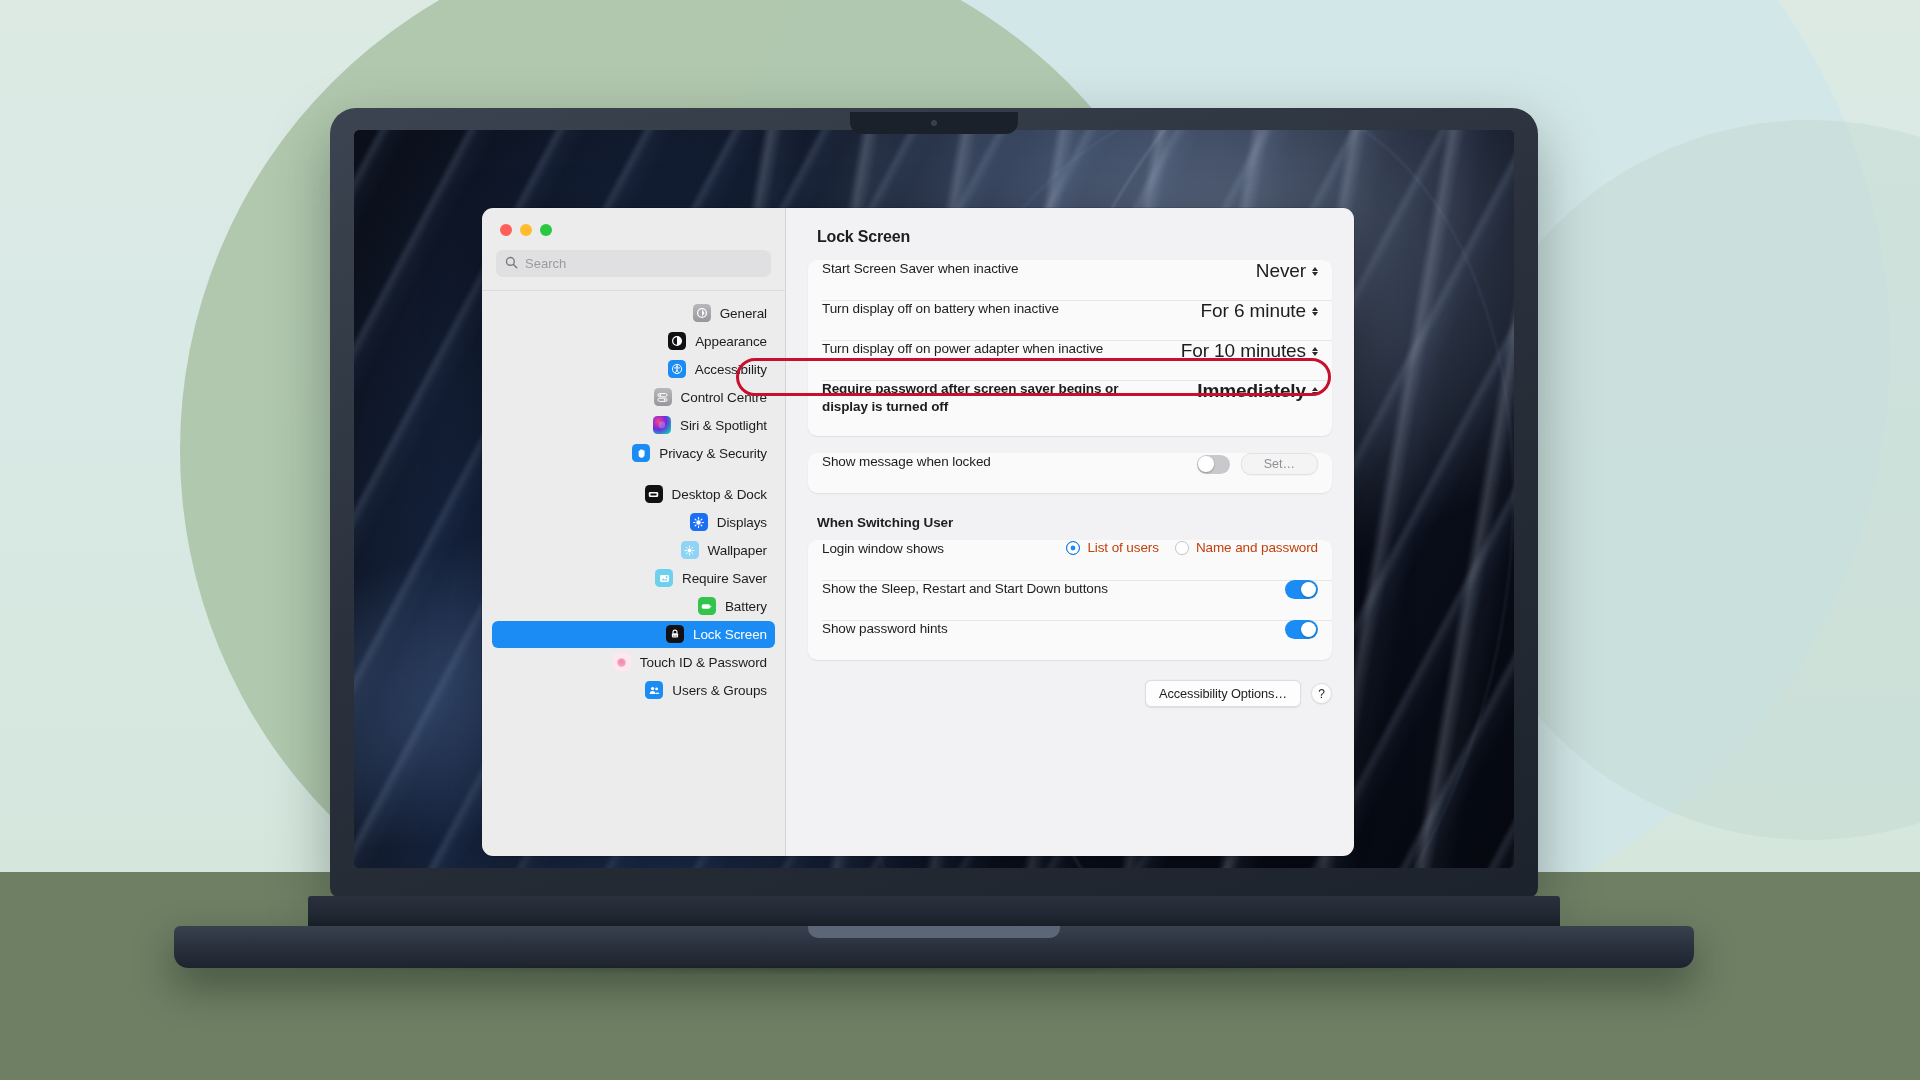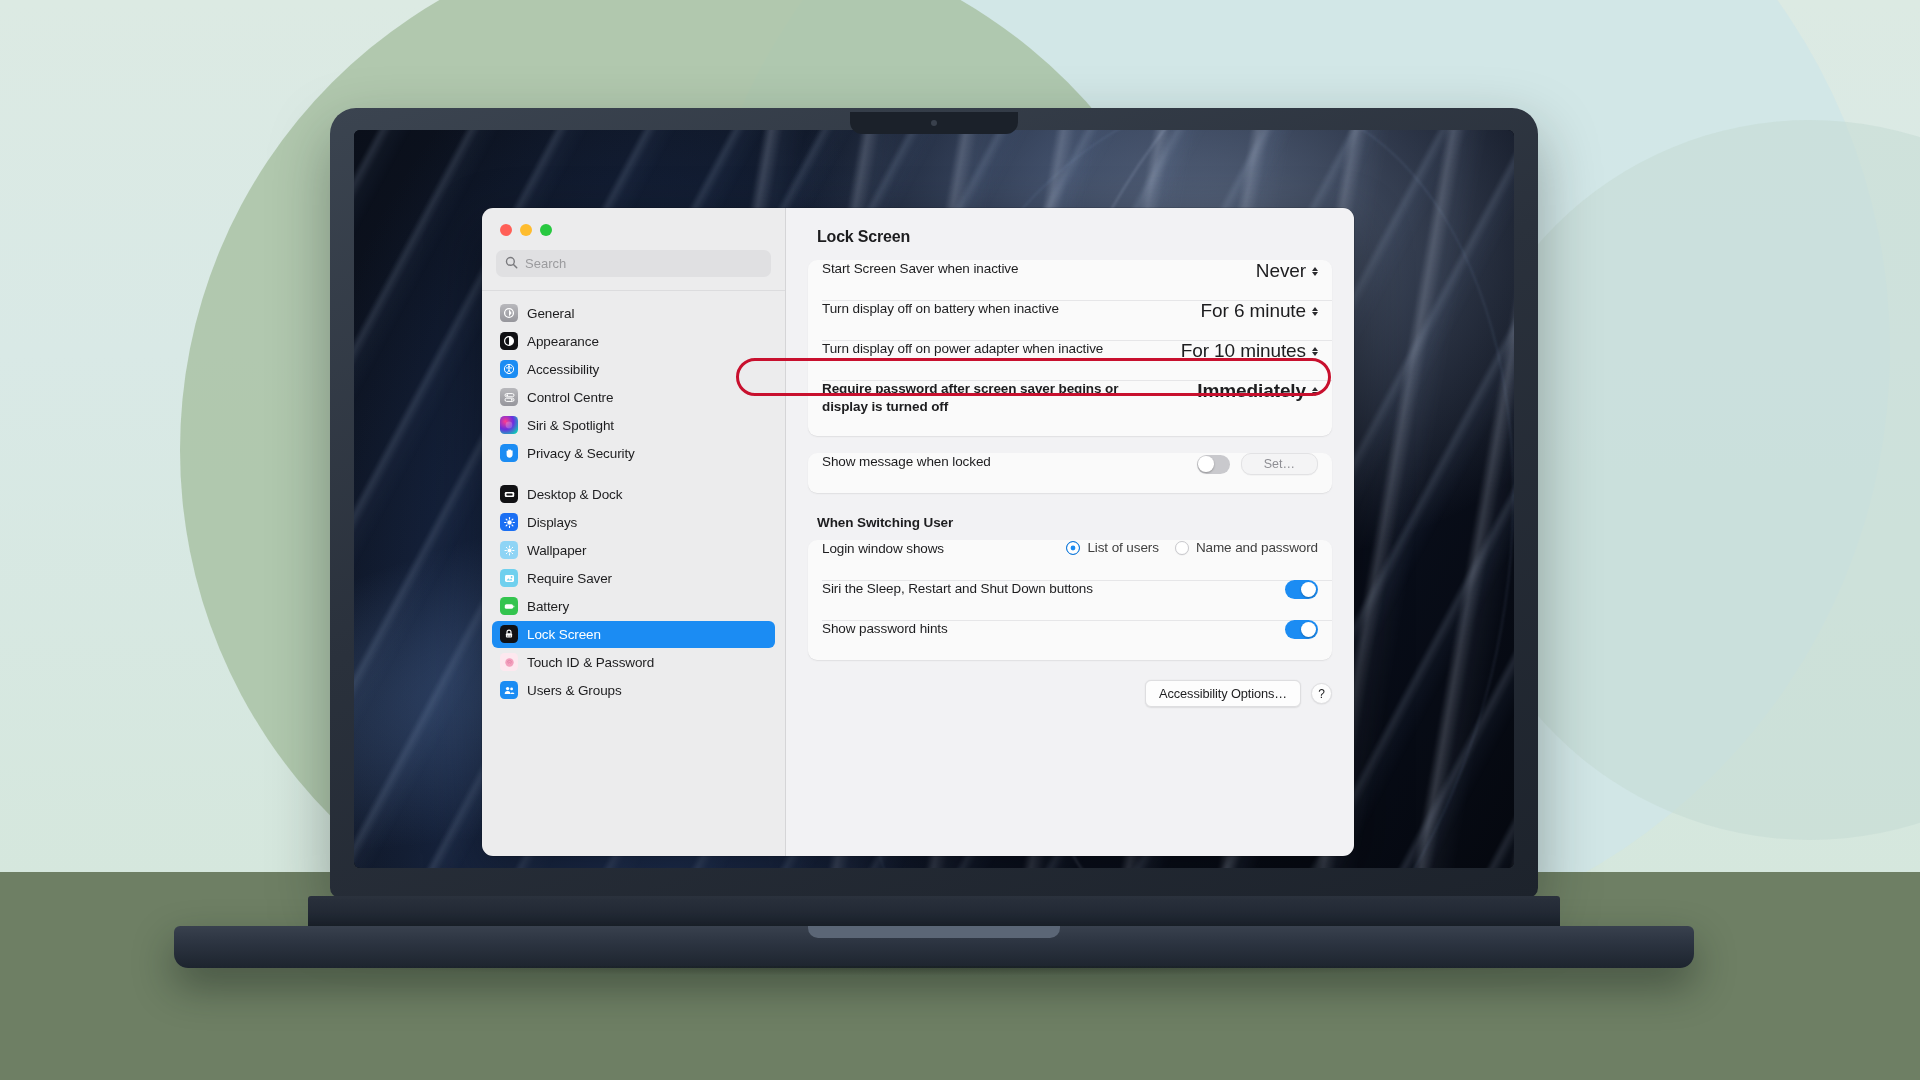--- a/index.html
+++ b/index.html
@@ -92,21 +92,21 @@
   .search{height:27px;background:#e0e0e2;border-radius:7px;display:flex;align-items:center;
     gap:7px;padding:0 9px;}
   .search svg{flex:0 0 auto;}
   .search-ph{font-size:13px;color:#9b9b9e;}
 
   .divider{height:.5px;background:#dcdcde;margin:13px 0 0 0;}
 
   .nav{padding:9px 10px 0 10px;overflow:hidden;flex:1;}
   .nav-gap{height:13px;}
   .item{display:flex;align-items:center;gap:9px;height:27px;padding:0 8px;border-radius:6px;
-    margin-bottom:1px;}
+    margin-bottom:1px;justify-content:flex-end;}
   .item.sel{background:#1b8cf3;}
   .item-label{font-size:13.5px;color:#1d1d1f;letter-spacing:-.1px;white-space:nowrap;}
   .item.sel .item-label{color:#fff;}
   .ico{width:18px;height:18px;border-radius:4.5px;flex:0 0 auto;
     display:flex;align-items:center;justify-content:center;}
   .ico svg{display:block;}
 
   
   .main{flex:1;background:#f2f2f4;position:relative;padding:0 22px;overflow:hidden;}
   .pane-title{font-size:16px;font-weight:bold;color:#1d1d1f;padding:20px 0 14px 9px;
@@ -137,21 +137,21 @@
   .toggle.on .knob{right:1.6px;}
   .toggle.off .knob{left:1.6px;}
 
   .btn-set{font-size:12.5px;color:#8e8e93;background:#f4f4f5;border:.5px solid #e2e2e4;
     border-radius:10px;padding:3px 22px;box-shadow:0 .5px 1px rgba(0,0,0,.06);}
 
   .section-head{font-size:13.5px;font-weight:bold;color:#1d1d1f;padding:22px 0 10px 9px;
     letter-spacing:-.1px;}
 
   .radios{display:flex;align-items:center;gap:16px;}
-  .radio{display:flex;align-items:center;gap:7px;font-size:13.5px;color:#404040;letter-spacing:-.1px;}
+  .radio{display:flex;align-items:center;gap:7px;font-size:13.5px;color:#c2410c;letter-spacing:-.1px;}
   .dot{width:14px;height:14px;border-radius:50%;flex:0 0 auto;}
   .dot.on{background:#1b8cf3;border:.5px solid #1478d6;
     box-shadow:inset 0 0 0 3.6px #fff;}
   .dot.off{background:#fff;border:.5px solid #c9c9cd;box-shadow:0 .5px 1px rgba(0,0,0,.07);}
 
   .footer{display:flex;align-items:center;justify-content:flex-end;gap:10px;padding:20px 0 0 0;}
   .btn-acc{font-size:12.8px;color:#1d1d1f;background:#fdfdfd;border:.5px solid #dedee0;
     border-radius:6px;padding:5px 13px;box-shadow:0 .5px 1.5px rgba(0,0,0,.09);letter-spacing:-.1px;}
   .btn-help{width:21px;height:21px;border-radius:50%;background:#fdfdfd;border:.5px solid #dedee0;
     display:flex;align-items:center;justify-content:center;font-size:12px;color:#1d1d1f;
@@ -453,21 +453,21 @@
                   <span>List of users</span>
                 </span>
                 <span class="radio">
                   <span class="dot off"></span>
                   <span>Name and password</span>
                 </span>
               </span>
             </div>
 
             <div class="row">
-              <span class="row-label">Siri the Sleep, Restart and Shut Down buttons</span>
+              <span class="row-label">Show the Sleep, Restart and Start Down buttons</span>
               <span class="toggle on">
                   <span class="knob"></span>
                 </span>
             </div>
 
             <div class="row">
               <span class="row-label">Show password hints</span>
               <span class="toggle on">
                   <span class="knob"></span>
                 </span>

